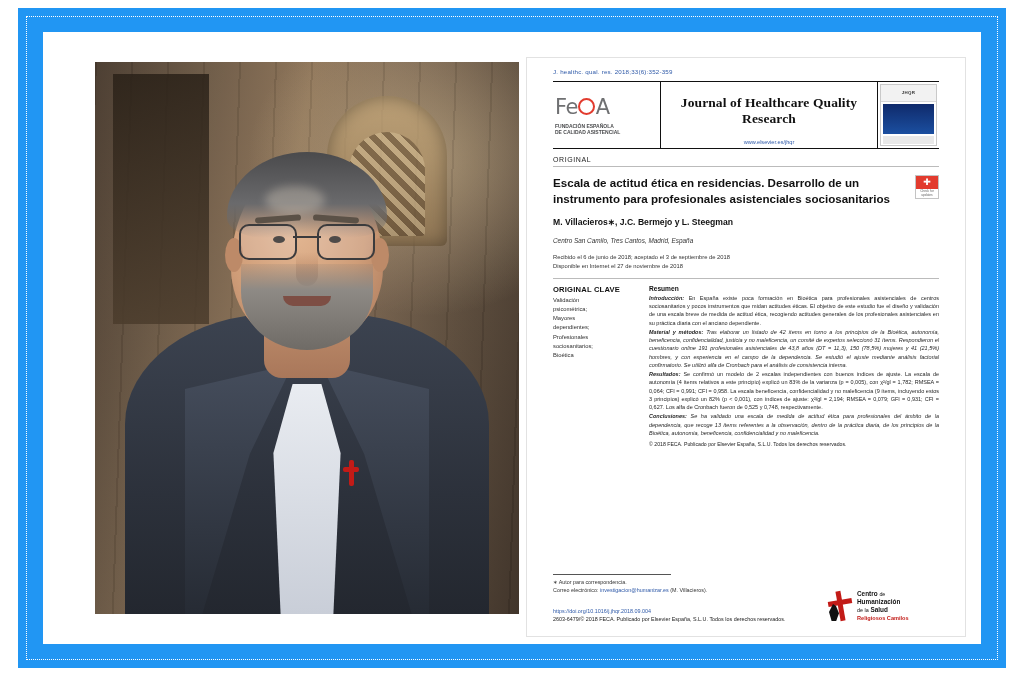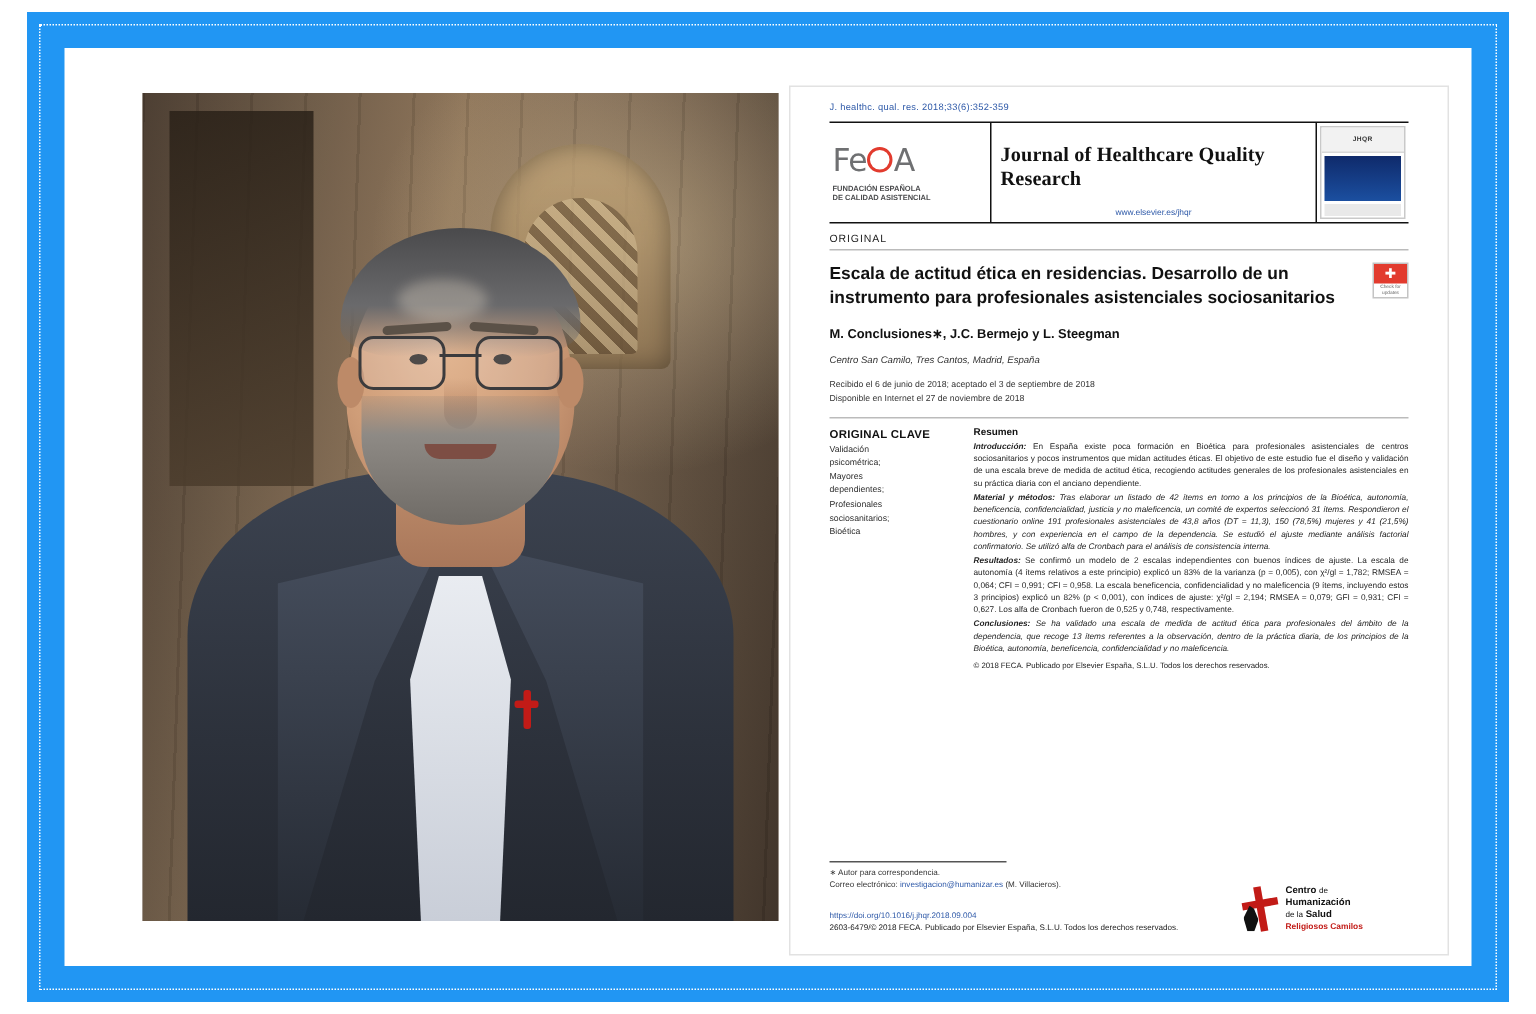--- a/index.html
+++ b/index.html
@@ -361,20 +361,21 @@
     padding: 4px 6px;
     box-sizing: border-box;
   }
   .journal-title {
     font-family: "Liberation Serif", serif;
     font-weight: bold;
     font-size: 13.5px;
     color: #111;
     margin-top: 9px;
     letter-spacing: 0.1px;
+    text-align: center;
   }
   .journal-url {
     position: absolute;
     left: 0;
     right: 0;
     bottom: 3px;
     text-align: center;
     font-size: 5.6px;
     color: #2e59a8;
   }
@@ -705,21 +706,21 @@
           <div class="cm-top">
             <span class="cm-glyph">✚</span>
           </div>
           <div class="cm-bot">
             <div>Check for</div>
             <div>updates</div>
           </div>
         </div>
       </div>
 
-      <div class="authors">M. Conclusiones∗, J.C. Bermejo y L. Steegman</div>
+      <div class="authors">M. Villacieros∗, J.C. Bermejo y L. Steegman</div>
       <div class="affil">Centro San Camilo, Tres Cantos, Madrid, España</div>
       <div class="dates">
         <div>Recibido el 6 de junio de 2018; aceptado el 3 de septiembre de 2018</div>
         <div>Disponible en Internet el 27 de noviembre de 2018</div>
       </div>
 
       <div class="rule-mid"></div>
 
       <div class="body-cols">
         <div class="col-keywords">

